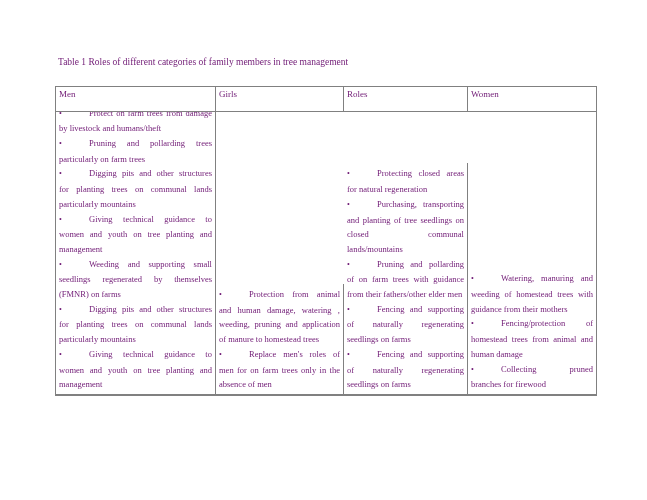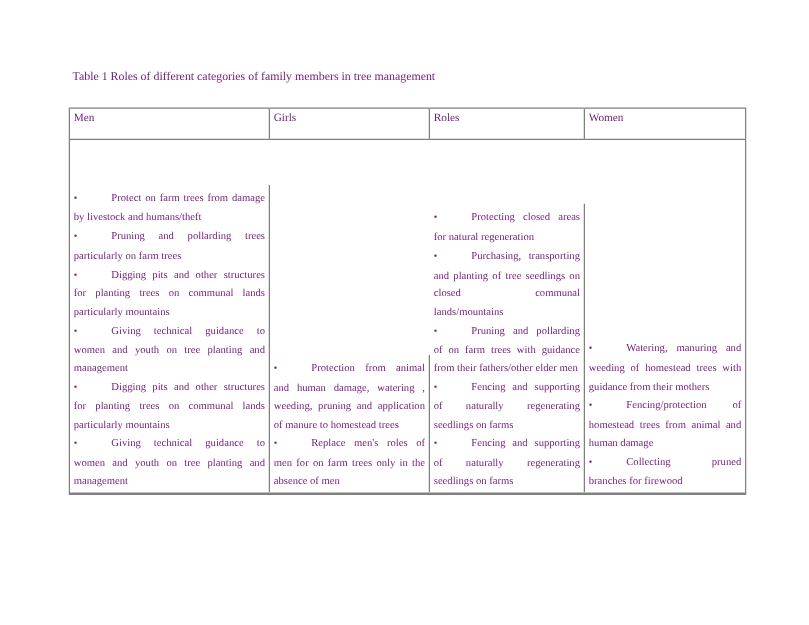--- a/index.html
+++ b/index.html
@@ -92,20 +92,21 @@
       <div class="cell c0">
 
           <p class="item"><span class="bullet">•</span><span>Protect on farm trees from damage by livestock and humans/theft</span></p>
 
           <p class="item"><span class="bullet">•</span><span>Pruning and pollarding trees particularly on farm trees</span></p>
 
           <p class="item"><span class="bullet">•</span><span>Digging pits and other structures for planting trees on communal lands particularly mountains</span></p>
 
           <p class="item"><span class="bullet">•</span><span>Giving technical guidance to women and youth on tree planting and management</span></p>
 
+          <p class="item"><span class="bullet">•</span><span>Weeding and supporting small seedlings regenerated by themselves (FMNR) on farms</span></p>
 
           <p class="item"><span class="bullet">•</span><span>Digging pits and other structures for planting trees on communal lands particularly mountains</span></p>
 
           <p class="item"><span class="bullet">•</span><span>Giving technical guidance to women and youth on tree planting and management</span></p>
         </div>
 
       <div class="cell c1">
 
           <p class="item"><span class="bullet">•</span><span>Protection from animal and human damage, watering , weeding, pruning and application of manure to homestead trees</span></p>
 

